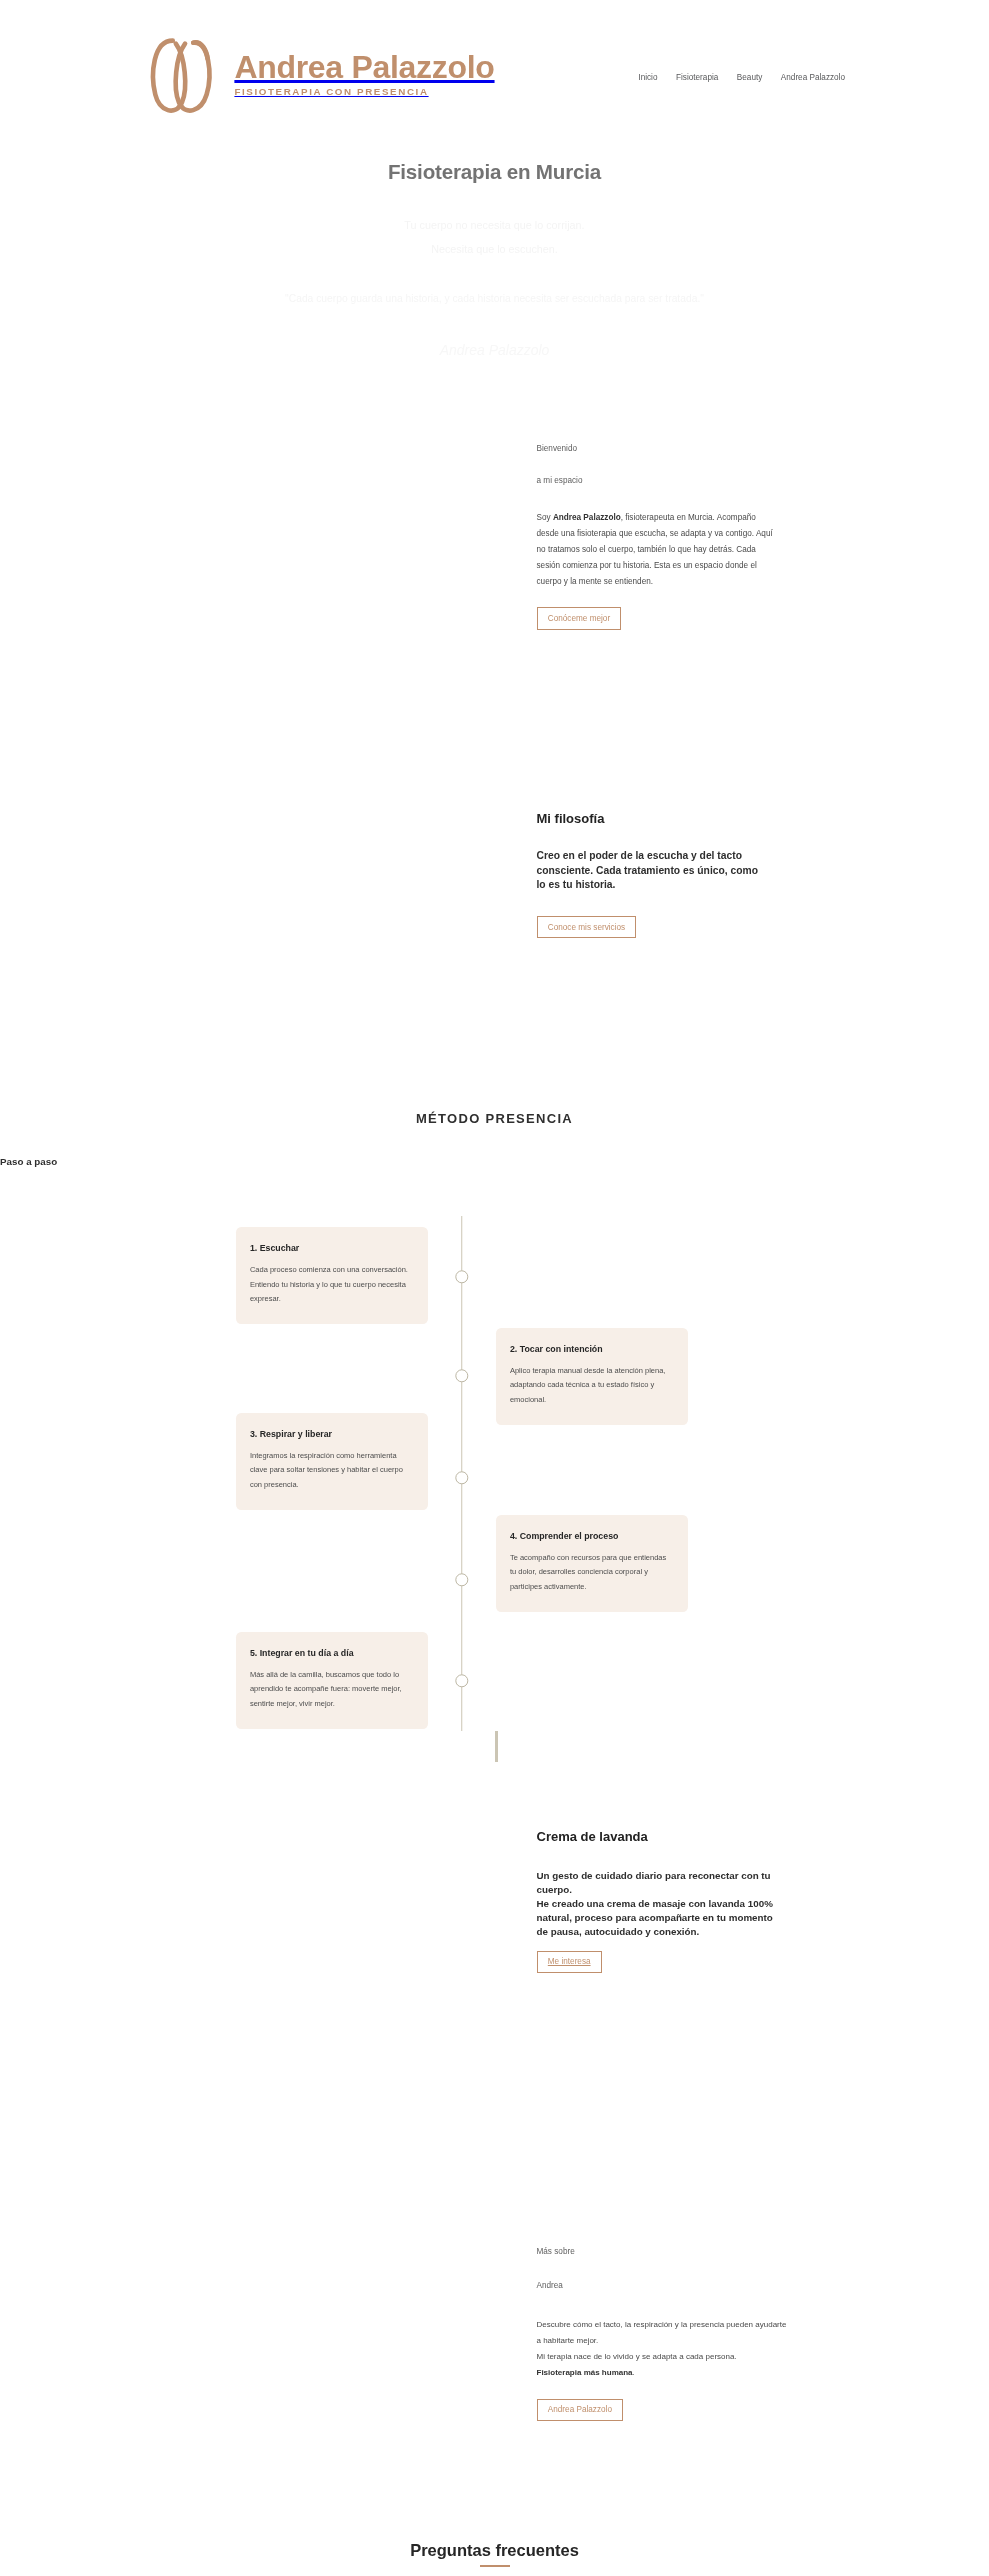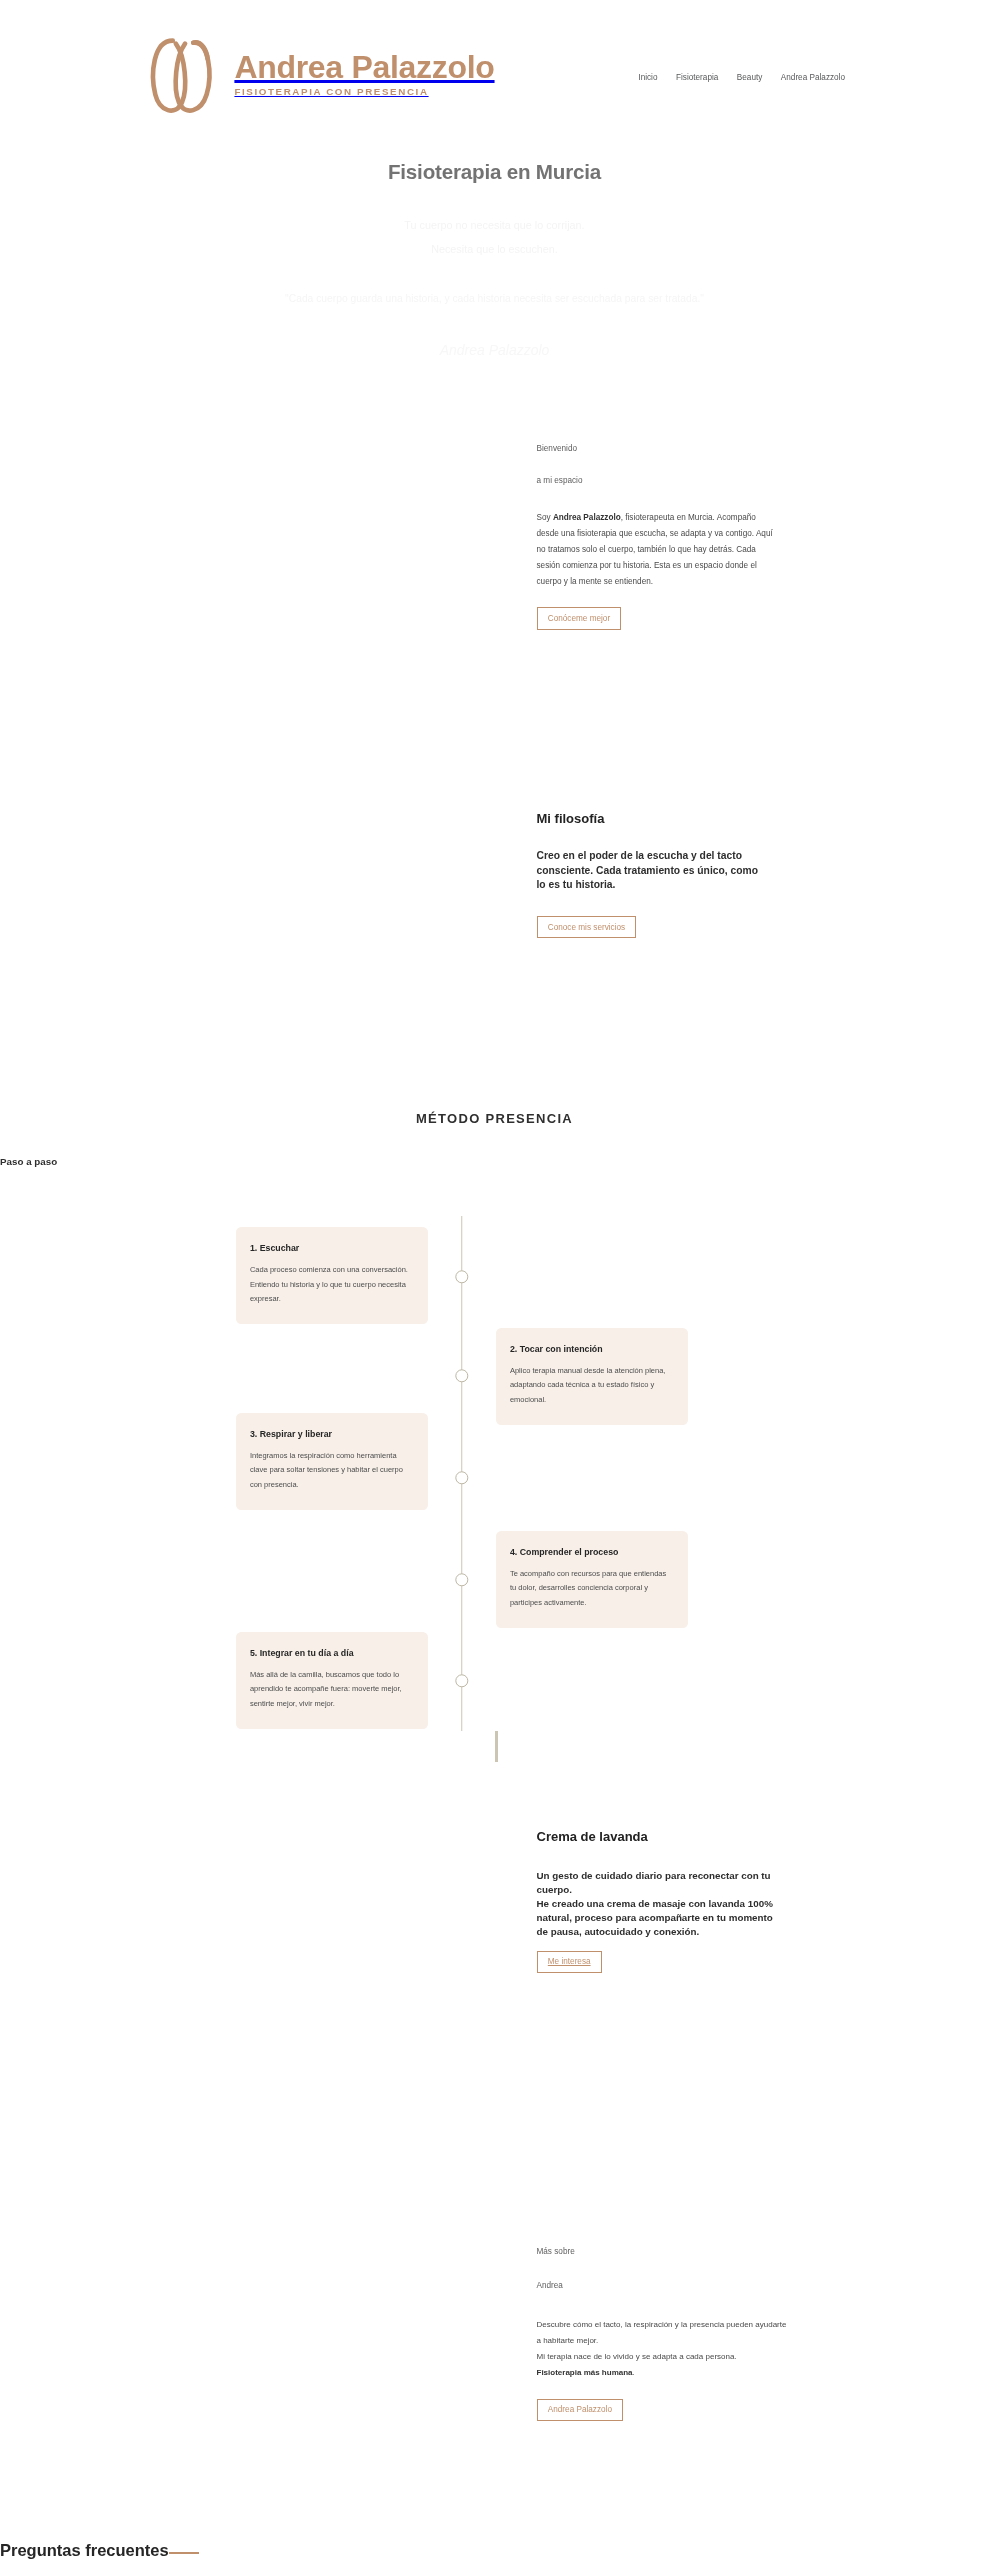--- a/index.html
+++ b/index.html
@@ -108,21 +108,21 @@
   
   section.aboutmore{height:361px;}
   .aboutmore .right{padding-top:155px;}
   .am-line{font-size:8.2px;color:#5e5e5e;}
   .am-line.second{margin-top:25px;}
   .am-body{margin-top:27px;font-size:8px;line-height:2.0;color:#4a4a4a;max-width:252px;}
   .am-body b{font-weight:700;color:#333;}
   .aboutmore .btn-outline{margin-top:17.5px;}
 
   
-  section.faq{padding-top:88px;display:flex;flex-direction:row;align-items:center;}
+  section.faq{padding-top:88px;display:flex;flex-direction:column;align-items:center;}
   .faq-title{font-size:16.5px;font-weight:700;color:#262626;}
   .faq-underline{width:30px;height:2.1px;background:#c08f6c;margin-top:5.2px;}
 </style>
 </head>
 <body>
 
 <div class="wrap">
 
   <header class="site-header">
     <div class="header-inner">
@@ -198,21 +198,21 @@
         <p>Aplico terapia manual desde la atención plena, adaptando cada técnica a tu estado físico y emocional.</p>
       </div>
 
       <div class="tl-dot" style="top:262px"></div>
       <div class="tl-card left" style="top:197px">
         <h4>3. Respirar y liberar</h4>
         <p>Integramos la respiración como herramienta clave para soltar tensiones y habitar el cuerpo con presencia.</p>
       </div>
 
       <div class="tl-dot" style="top:364px"></div>
-      <div class="tl-card right" style="top:315px">
+      <div class="tl-card right" style="top:299px">
         <h4>4. Comprender el proceso</h4>
         <p>Te acompaño con recursos para que entiendas tu dolor, desarrolles conciencia corporal y participes activamente.</p>
       </div>
 
       <div class="tl-dot" style="top:465px"></div>
       <div class="tl-card left" style="top:416px">
         <h4>5. Integrar en tu día a día</h4>
         <p>Más allá de la camilla, buscamos que todo lo aprendido te acompañe fuera: moverte mejor, sentirte mejor, vivir mejor.</p>
       </div>
     </div>

